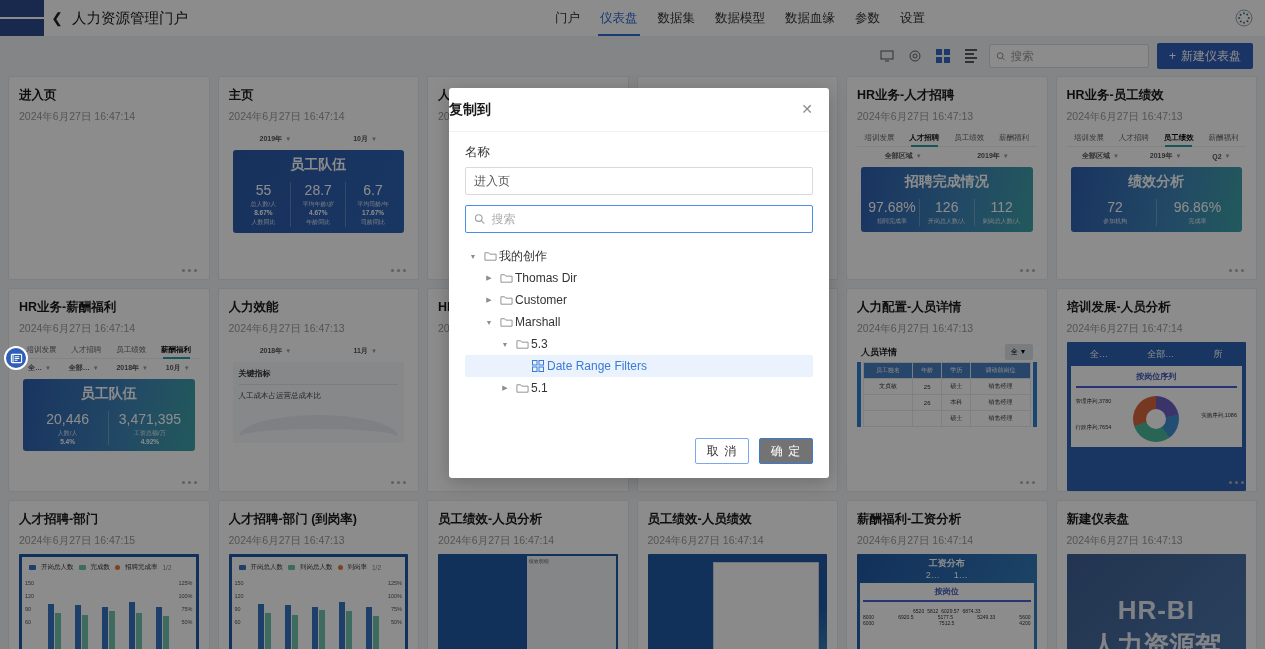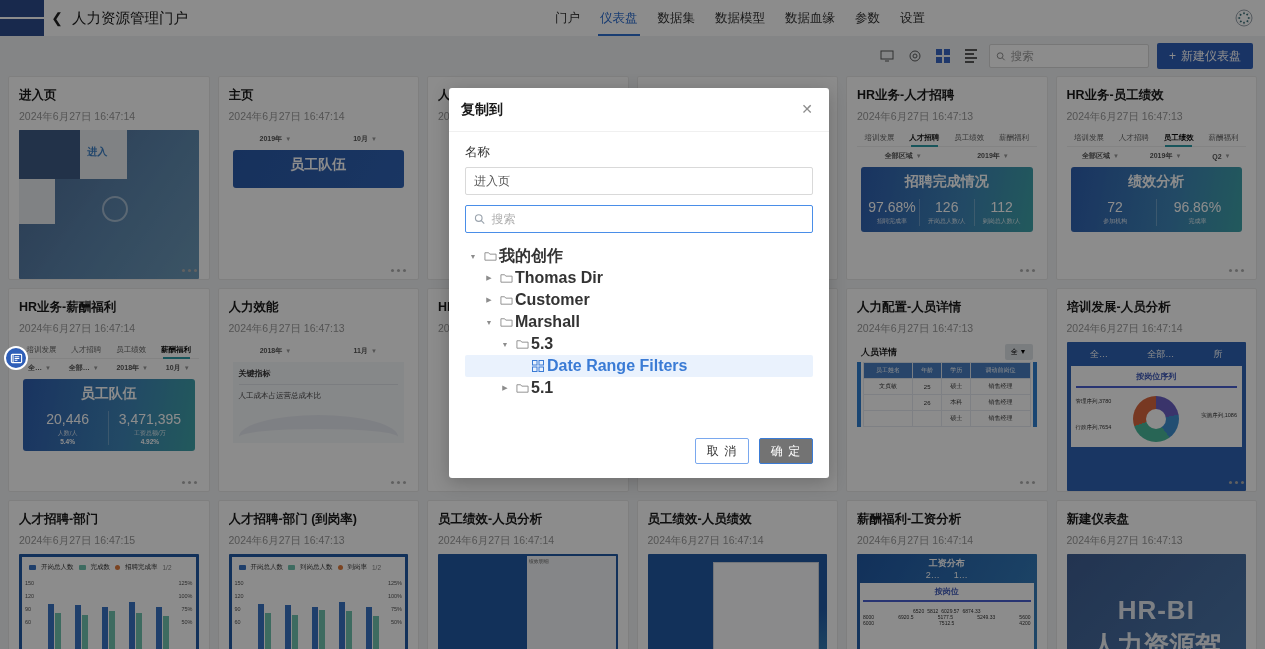--- a/index.html
+++ b/index.html
@@ -145,21 +145,21 @@
     display: flex; align-items: center; justify-content: center; z-index: 12; cursor: pointer;
   }
 
   
   .modal {
     position: absolute; left: 449px; top: 88px; width: 380px; height: 390px;
     background: #fff; border-radius: 3px; z-index: 20;
     box-shadow: 0 4px 18px rgba(0,0,0,.22); display: flex; flex-direction: column;
   }
   .modal-head {
-    height: 44px; display: flex; align-items: center; padding: 0 12px;
+    height: 44px; display: flex; align-items: center; padding: 0 0;
     border-bottom: 1px solid #f0f0f0; position: relative;
   }
   .modal-title { font-size: 14px; font-weight: bold; color: #1a1a1a; }
   .modal-close { position: absolute; right: 14px; top: 14px; width: 16px; height: 16px;
     color: #8c8c8c; font-size: 14px; line-height: 14px; cursor: pointer; text-align: center; }
   .modal-body { flex: 1; padding: 12px 16px 0 16px; display: flex; flex-direction: column; overflow: hidden; }
   .field-label { font-size: 12.5px; color: #333; margin-bottom: 6px; }
   .text-input {
     height: 28px; border: 1px solid #d9d9d9; border-radius: 2px; padding: 0 8px;
     font-size: 12px; color: #555; outline: 0; width: 100%;
@@ -176,21 +176,21 @@
   .search-input-wrap input::placeholder { color: #b0b0b0; }
   .tree { flex: 1; overflow: hidden; padding-top: 4px; }
   .tree-row {
     display: flex; align-items: center; height: 22px; font-size: 12px;
     color: #333; cursor: pointer; border-radius: 2px;
   }
   .tree-row.sel { background: #eaf2fd; color: #3a7bd5; }
   .tree-row.sel .tw-label { color: #3a7bd5; }
   .tw-arrow { width: 16px; text-align: center; font-size: 7px; color: #8c8c8c; flex: none; }
   .tw-icon { width: 18px; flex: none; display: flex; align-items: center; justify-content: center; }
-  .tw-label { font-size: 16px; white-space: nowrap; font-weight: bold; }
+  .tw-label { font-size: 12px; white-space: nowrap; }
   .modal-foot {
     height: 54px; display: flex; align-items: center; justify-content: flex-end;
     gap: 10px; padding: 0 16px;
   }
   .btn {
     height: 26px; min-width: 54px; border-radius: 2px; font-size: 12px; cursor: pointer;
     font-family: "Liberation Sans", sans-serif; letter-spacing: 1px;
   }
   .btn-cancel { background: #fff; border: 1px solid #7aa8ee; color: #333; }
   .btn-ok { background: #737373; border: 1px solid #3a7bd5; color: #fff; }
@@ -274,29 +274,20 @@
     <span>+</span>
     <span>新建仪表盘</span>
   </button>
 </div>
 
 <div class="grid">
 
   <div class="card">
     <div class="card-title">进入页</div>
     <div class="card-date">2024年6月27日 16:47:14</div>
-    <div class="thumb">
-      <div class="enter-thumb">
-        <div class="enter-block-a"></div>
-          <div class="enter-block-b"></div>
-          <div class="enter-block-c"></div>
-        <div class="enter-label">进入</div>
-        <div class="enter-eye"></div>
-      </div>
-    </div>
     <div class="card-dots">
         <i></i>
         <i></i>
         <i></i>
       </div>
   </div>
 
   <div class="card">
     <div class="card-title">主页</div>
     <div class="card-date">2024年6月27日 16:47:14</div>
@@ -306,20 +297,40 @@
             <b>2019年</b>
             <i class="chev">▼</i>
           </span>
         <span>
             <b>10月</b>
             <i class="chev">▼</i>
           </span>
       </div>
       <div class="t-panel" style="background:linear-gradient(120deg,#2a5aa8,#2f63b4)">
         <h5>员工队伍</h5>
+        <div class="t-kpis">
+          <div class="t-kpi">
+              <b>55</b>
+            <em>总人数/人</em>
+            <u>8.67%</u>
+            <em>人数同比</em>
+            </div>
+          <div class="t-kpi">
+              <b>28.7</b>
+            <em>平均年龄/岁</em>
+            <u>4.67%</u>
+            <em>年龄同比</em>
+            </div>
+          <div class="t-kpi">
+              <b>6.7</b>
+            <em>平均司龄/年</em>
+            <u>17.67%</u>
+            <em>司龄同比</em>
+            </div>
+        </div>
       </div>
     </div>
     <div class="card-dots">
         <i></i>
         <i></i>
         <i></i>
       </div>
   </div>
 
   <div class="card">

